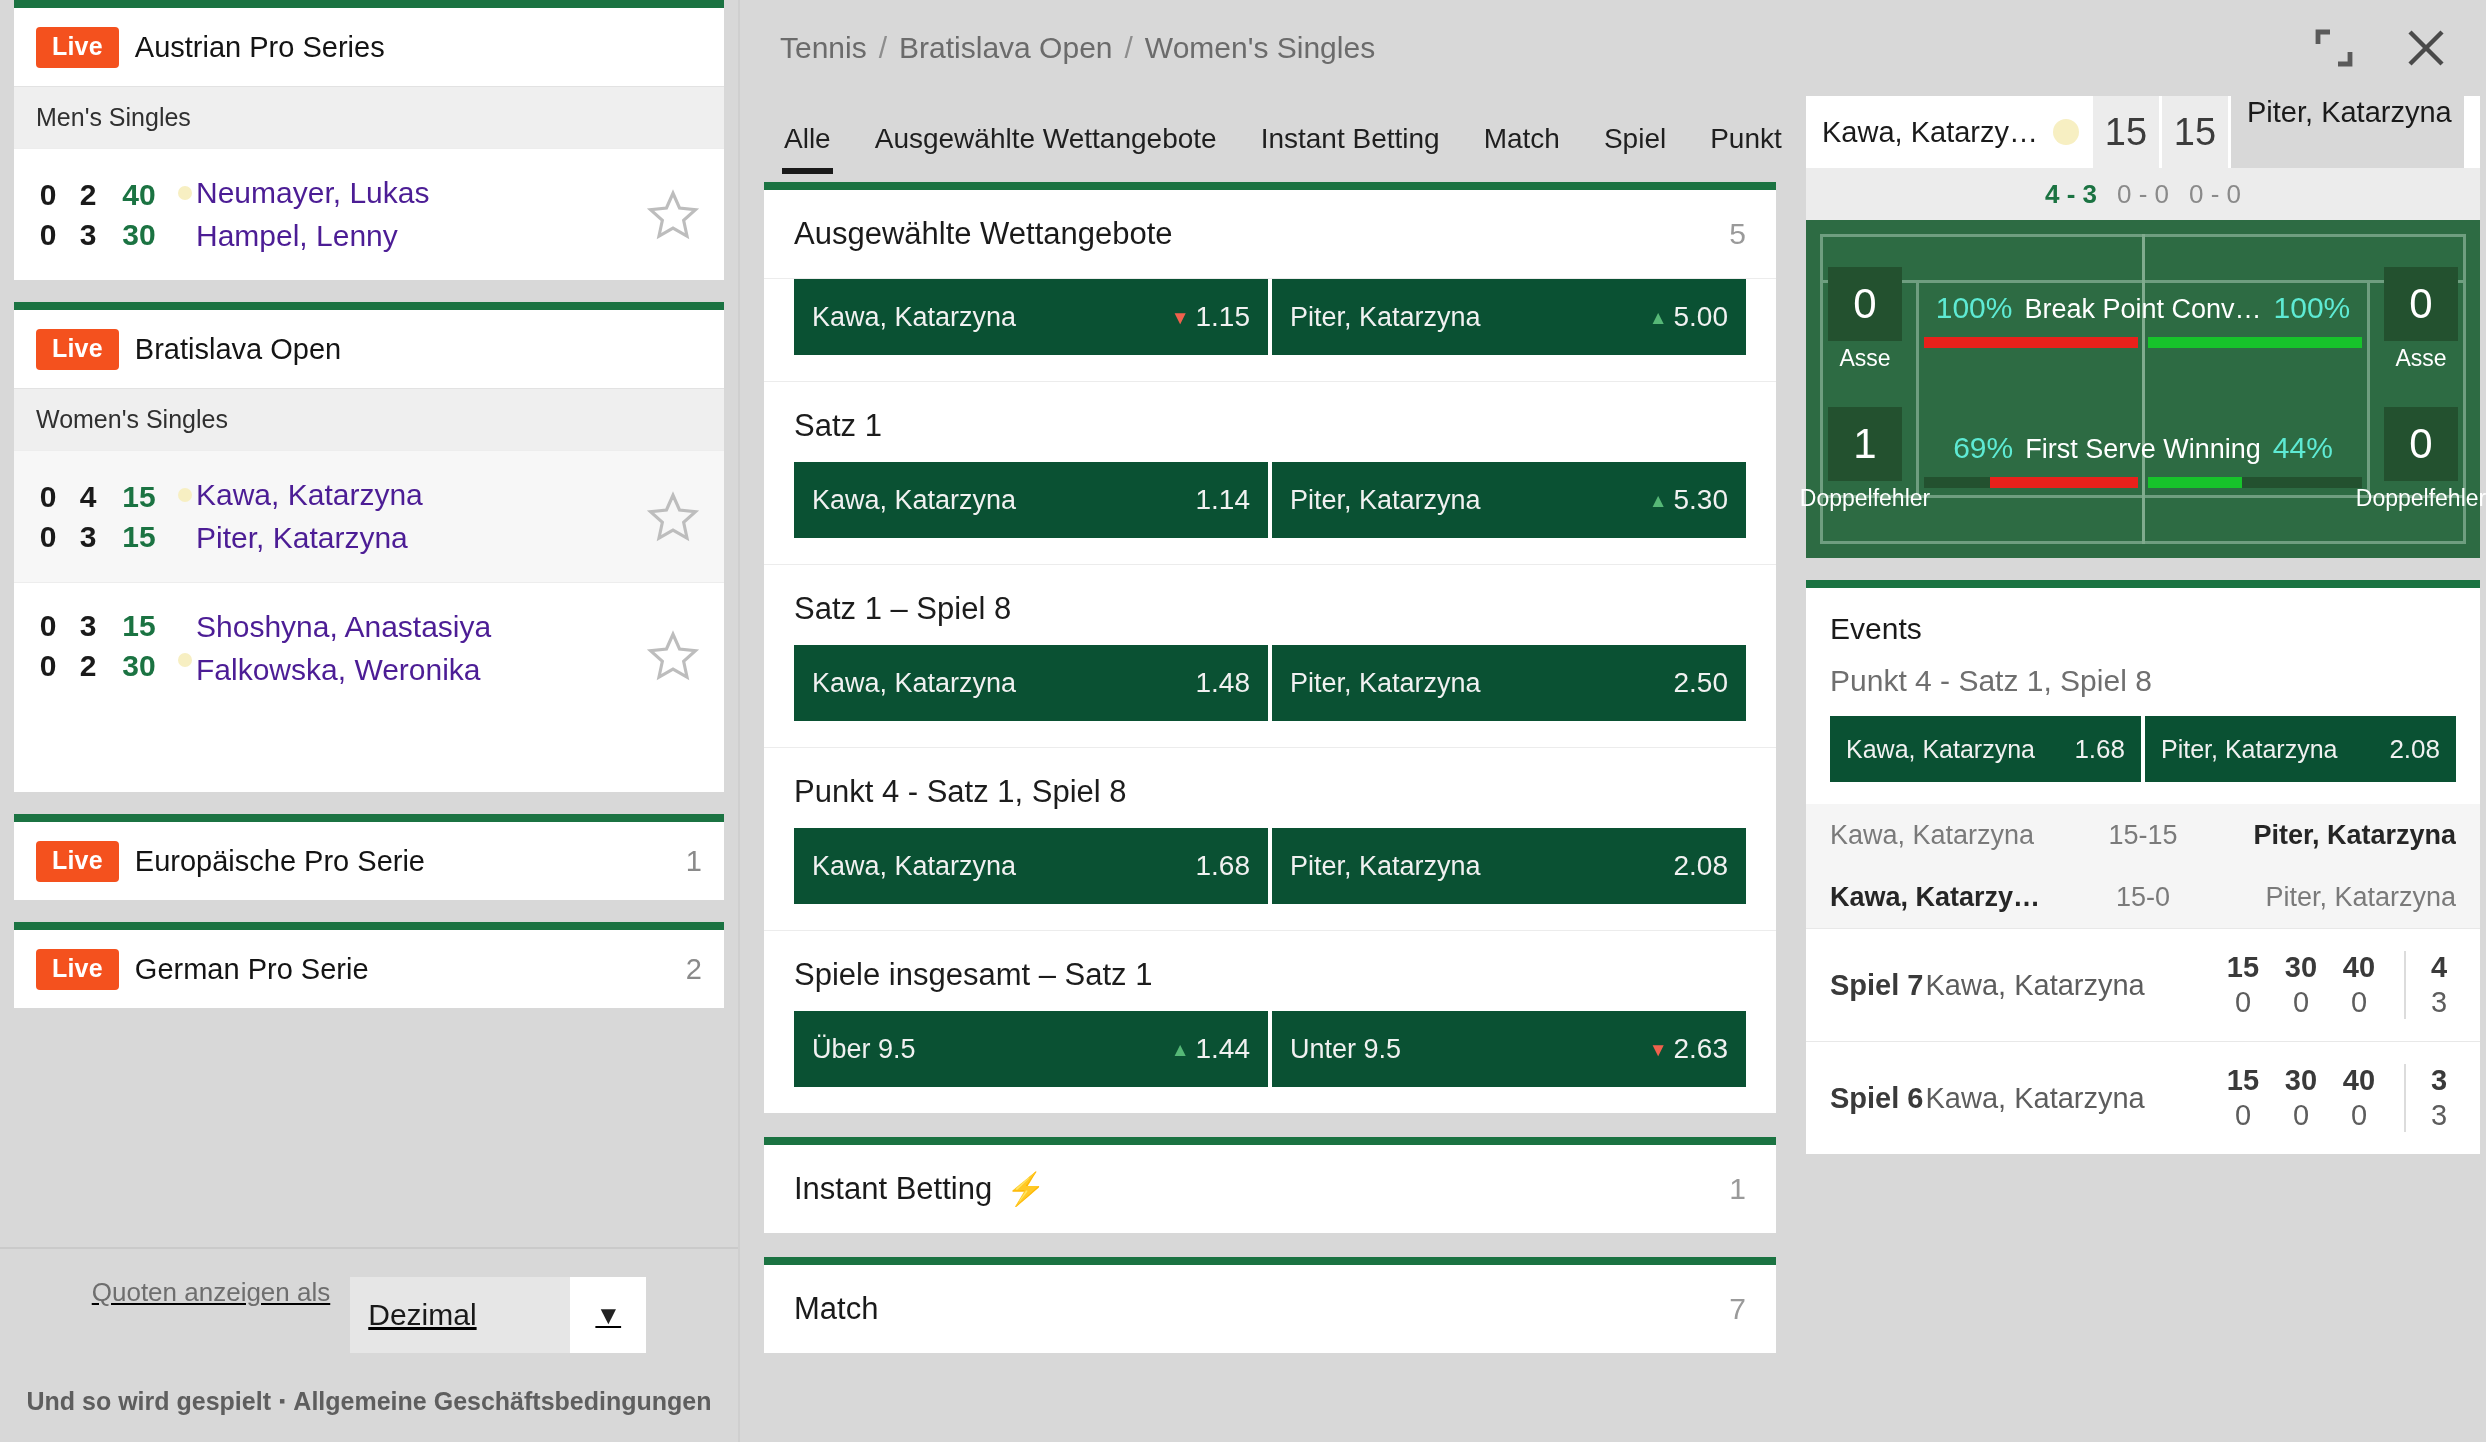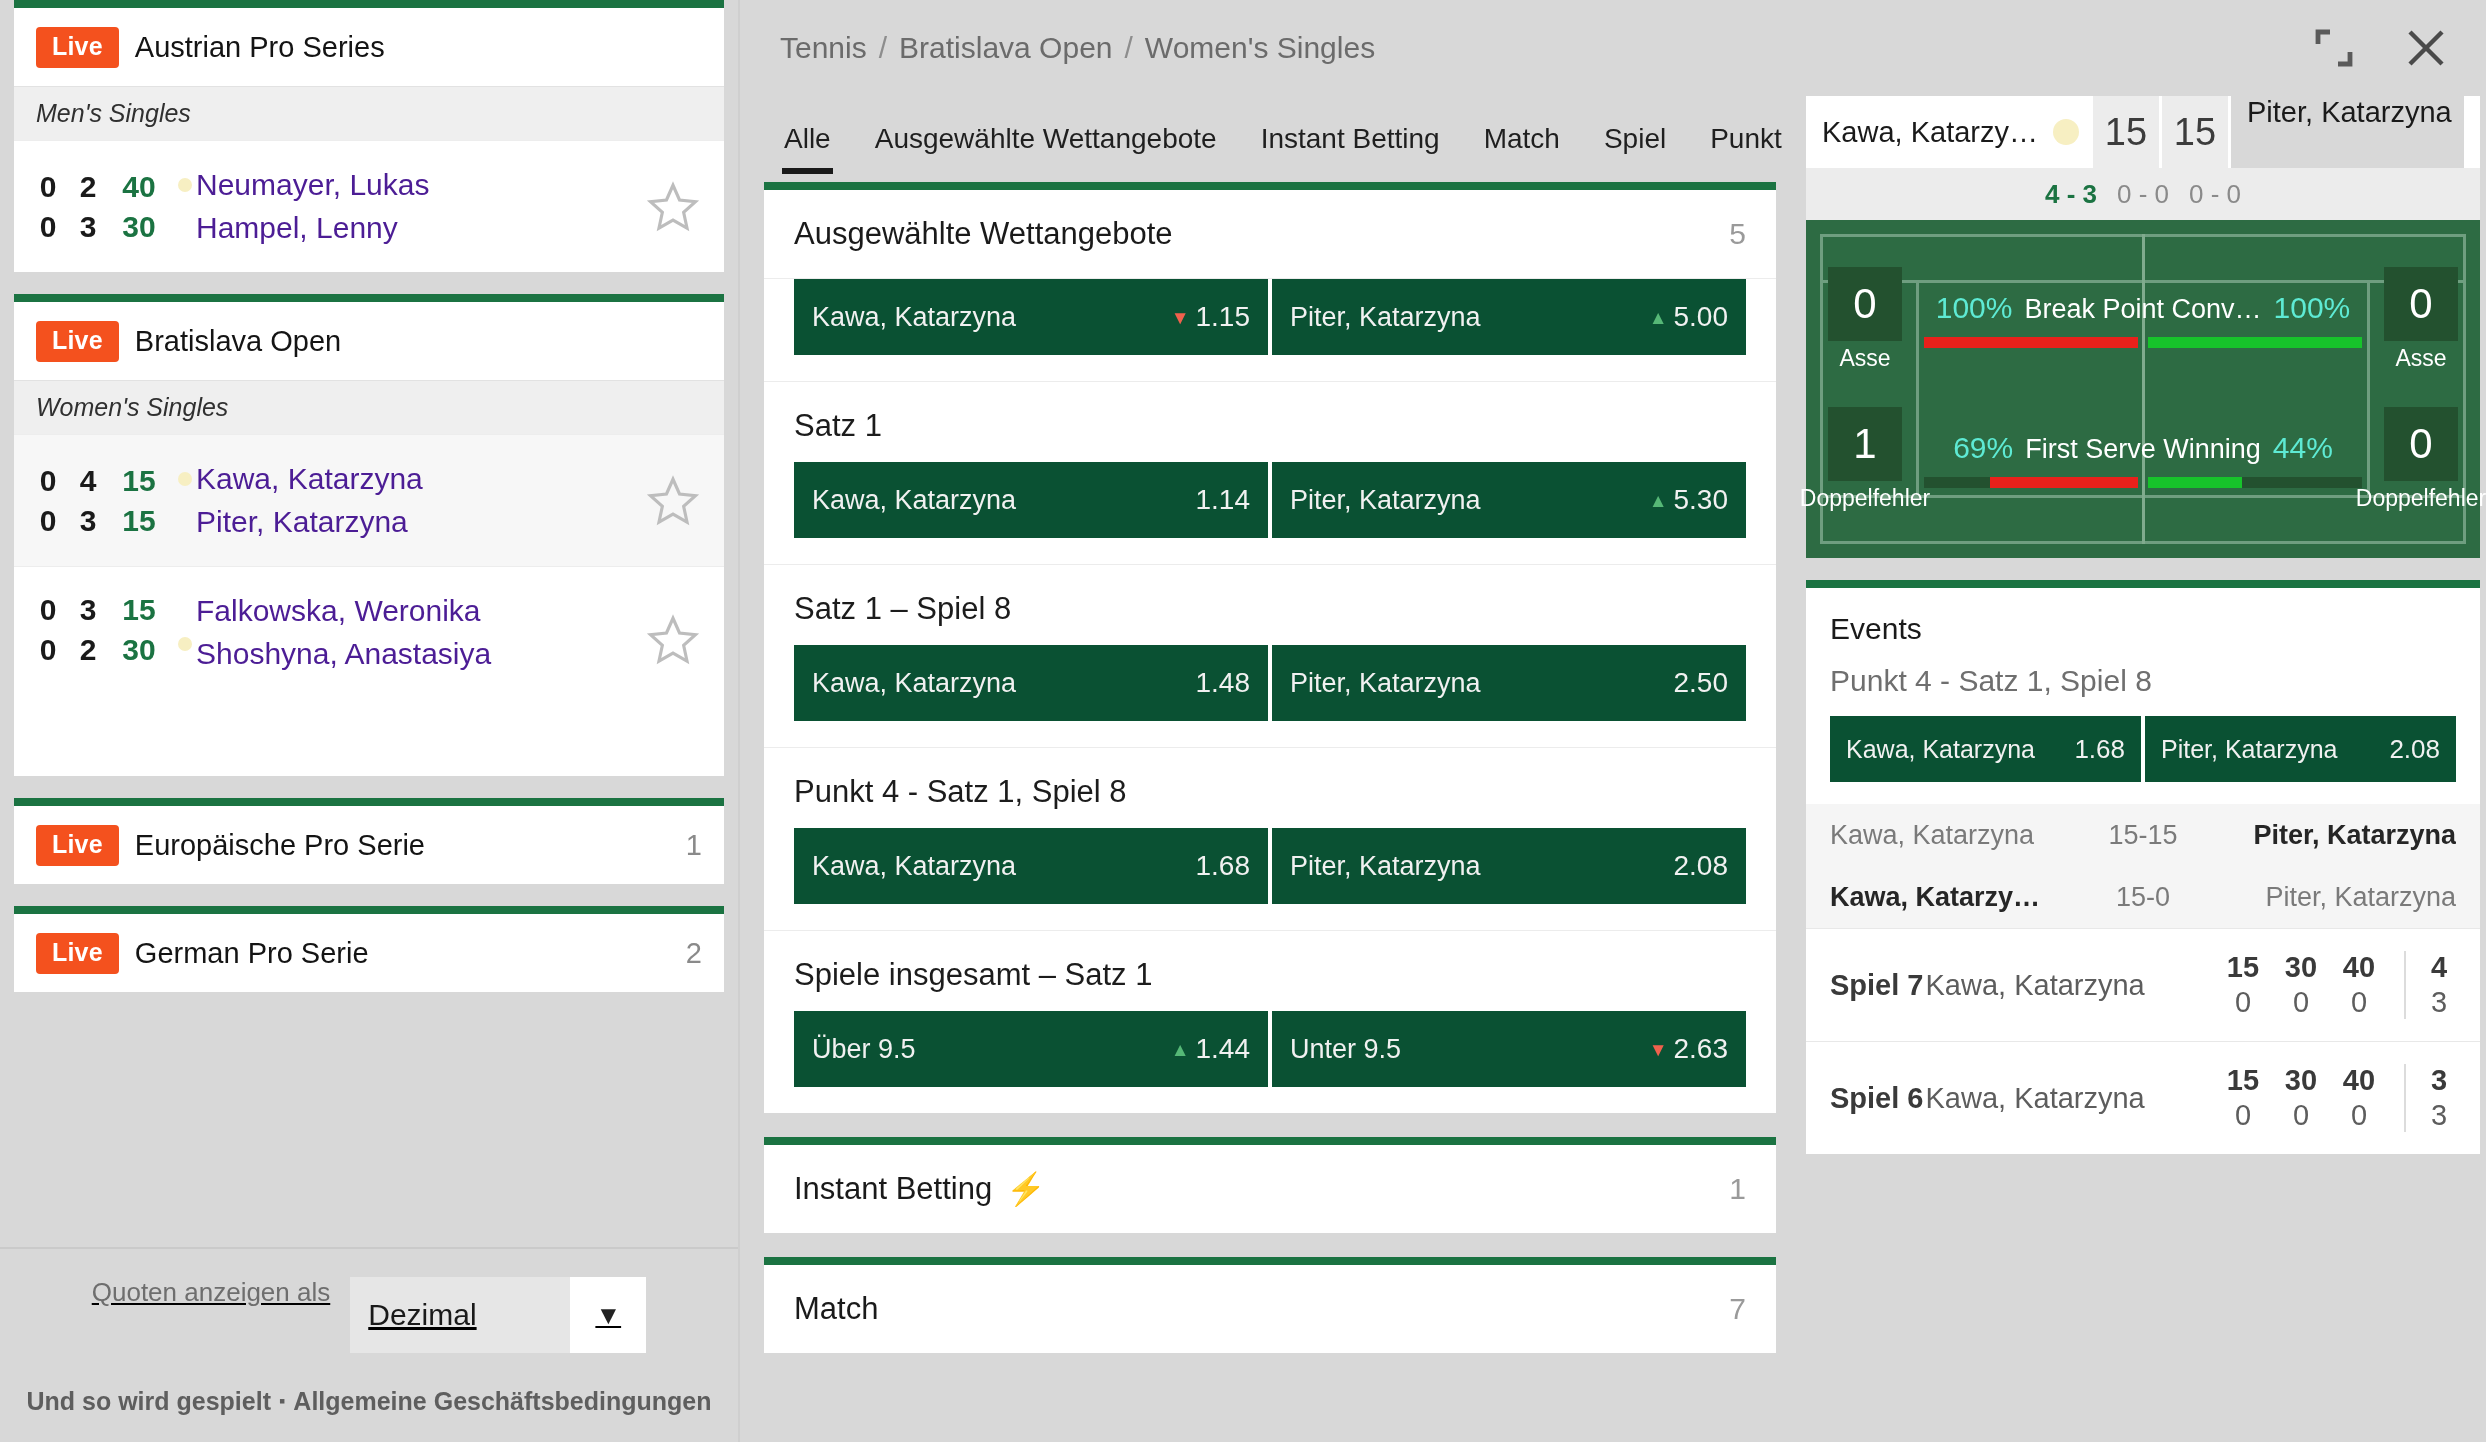--- a/index.html
+++ b/index.html
@@ -31,25 +31,24 @@
   }
   .live-badge {
     background: #f4511e; color: #fff;
     font-size: 25px; font-weight: bold;
     padding: 5px 16px 7px 16px; border-radius: 4px;
     letter-spacing: .2px;
   }
   .comp-title { font-size: 29px; color: #141414; margin-left: 16px; flex: 1; }
   .comp-count { font-size: 29px; color: #8a8a8a; }
   .cat-row {
-    background: #efefef; height: 54px;
+    background: #efefef; height: 62px;
     display: flex; align-items: center;
     padding: 0 22px; font-size: 25px; color: #303030;
     border-top: 1px solid #e2e2e2;
-    font-style: italic;
   }
   .match-row {
     display: flex; align-items: center;
     padding: 26px 22px; background: #ffffff;
     border-top: 1px solid #ededed; min-height: 118px;
   }
   .match-row.alt { background: #f7f7f7; }
   .score-block { display: flex; flex-direction: column; gap: 6px; margin-right: 12px; }
   .score-line { display: flex; gap: 16px; font-size: 30px; font-weight: bold; color: #1a1a1a; }
   .score-line .sets { width: 24px; text-align: center; }
@@ -276,22 +275,22 @@
               <span class="sets">0</span>
               <span class="games">2</span>
               <span class="pts">30</span>
             </div>
           </div>
           <div class="serve-col">
             <span class="serve-dot"></span>
             <span class="serve-dot on"></span>
           </div>
           <div class="players">
+            <span class="player-name">Shoshyna, Anastasiya</span>
             <span class="player-name">Falkowska, Weronika</span>
-            <span class="player-name">Shoshyna, Anastasiya</span>
           </div>
           <span class="star-icon" style="margin-top:18px">
             <svg viewBox="0 0 24 24" fill="none" stroke="#bdbdbd" stroke-width="1.3">
                 <polygon points="12,3 14.7,9.1 21.3,9.8 16.4,14.2 17.8,20.7 12,17.4 6.2,20.7 7.6,14.2 2.7,9.8 9.3,9.1"></polygon>
               </svg>
           </span>
         </div>
       </div>
 
       <div class="comp-card">

